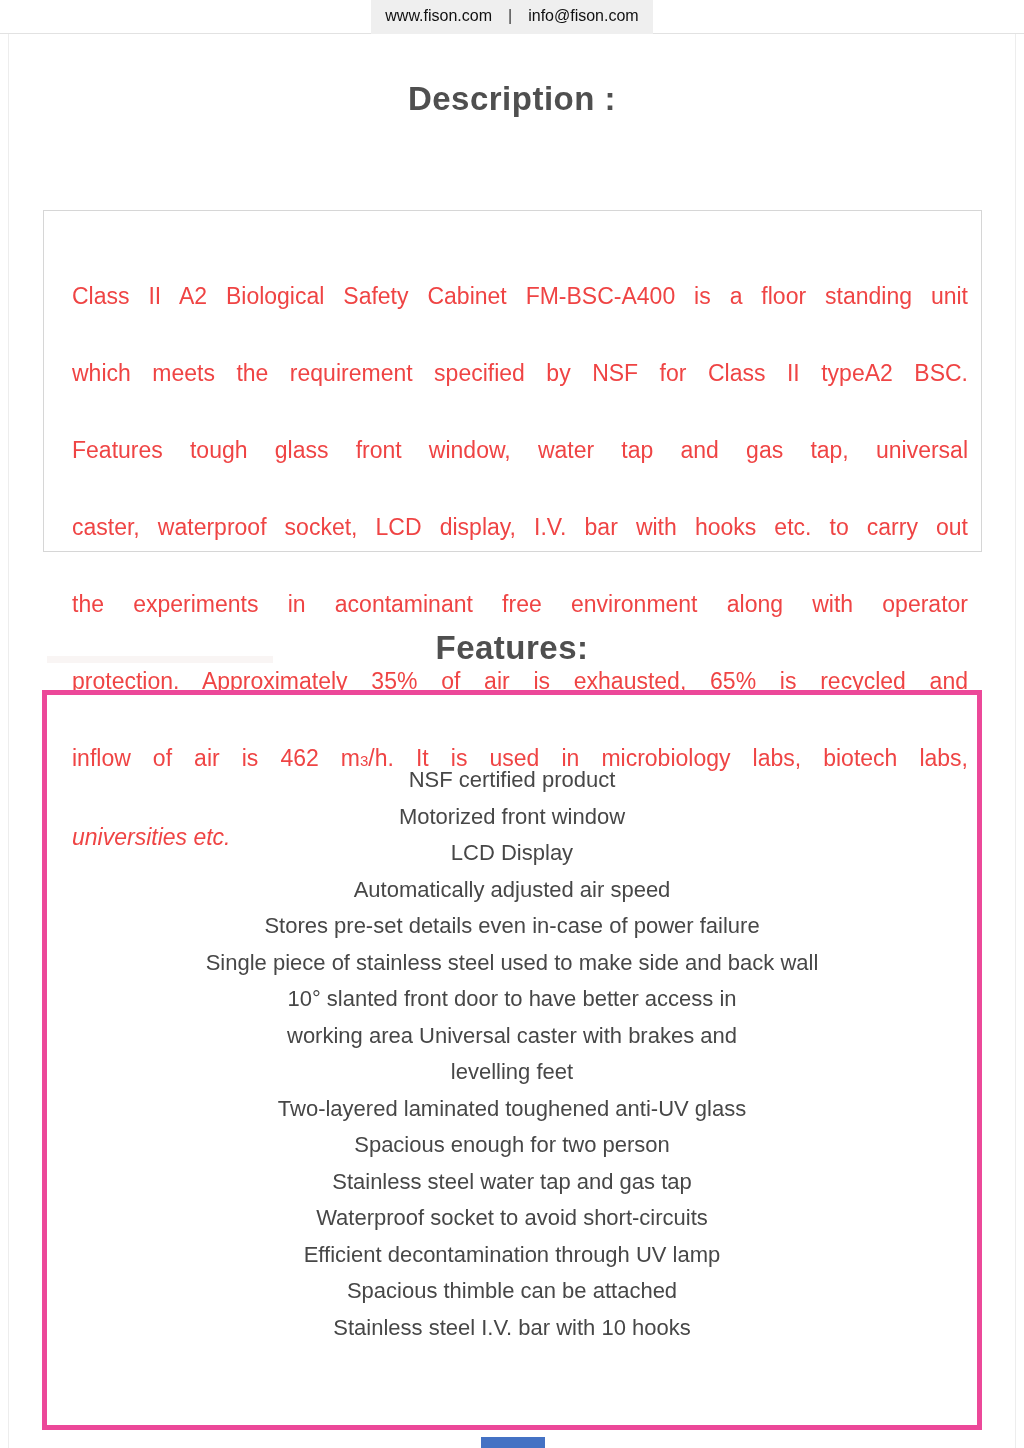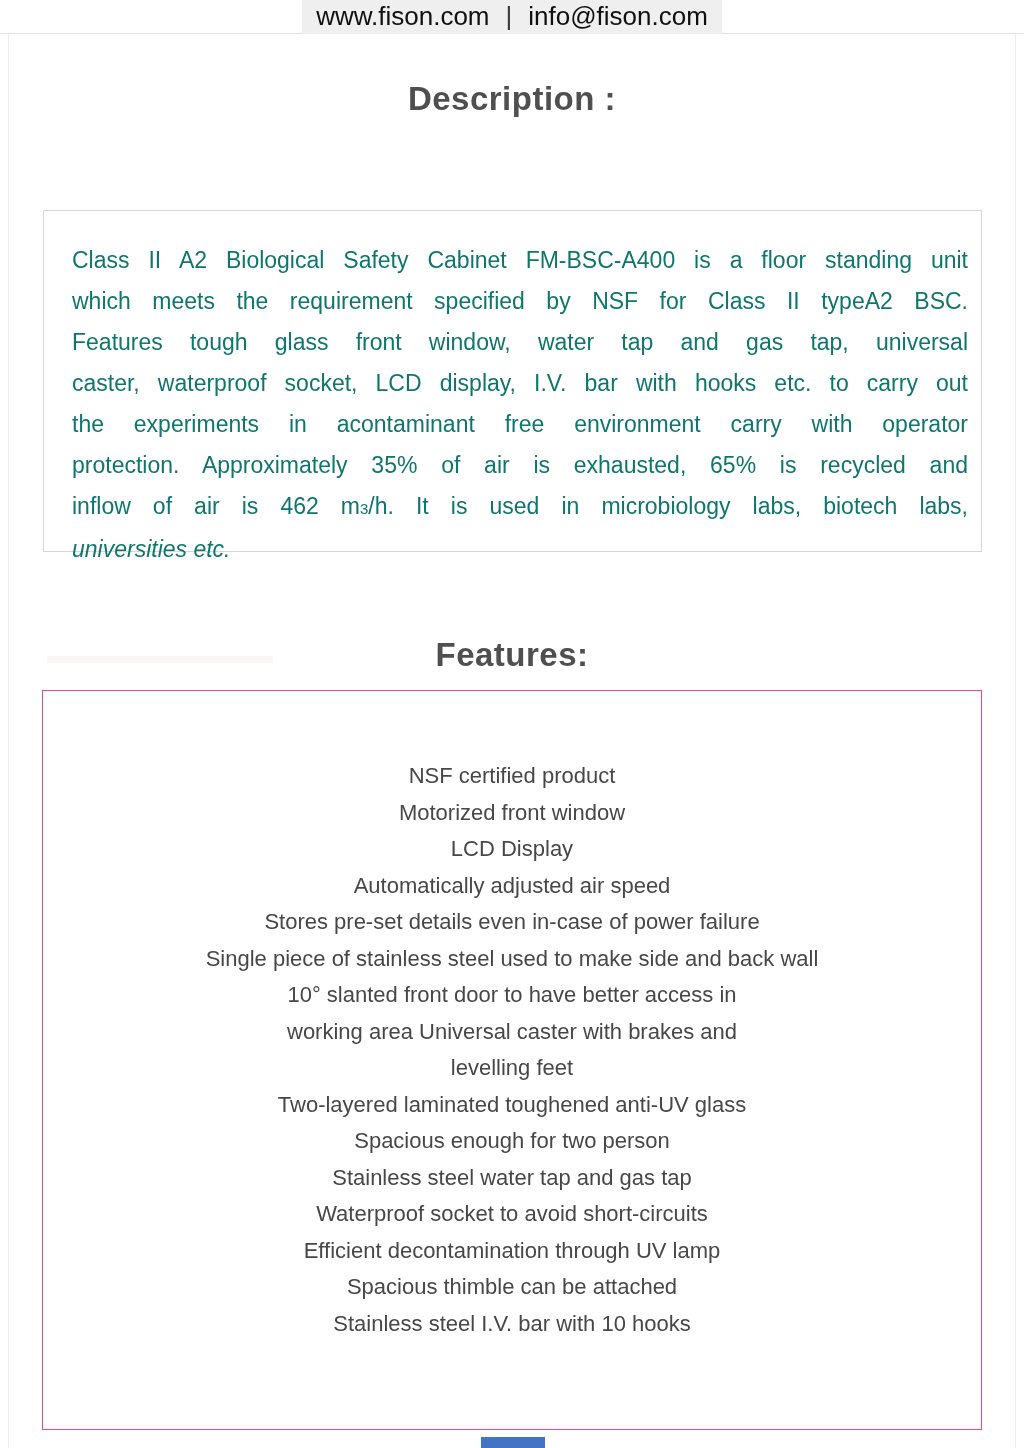--- a/index.html
+++ b/index.html
@@ -21,21 +21,21 @@
     top: 0; left: 0; right: 0;
     height: 33px;
     border-bottom: 1px solid #e2e2e2;
     text-align: center;
     background: #ffffff;
   }
   .header-chip {
     display: inline-block;
     background: #efefef;
     padding: 2px 14px 4px 14px;
-    font-size: 26px;
+    font-size: 16px;
     color: #101010;
     line-height: 28px;
   }
   .header-chip .sep {
     margin: 0 16px;
     color: #3a3a3a;
   }
 
   
   .page-card {
@@ -50,40 +50,41 @@
     position: absolute;
     left: 0;
     width: 100%;
     text-align: center;
     font-size: 33px;
     font-weight: bold;
     letter-spacing: 0.5px;
     color: #4f4f4f;
   }
   .title-description { top: 80px; }
-  .title-features { top: 629px; margin-top: 7px; }
+  .title-features { top: 629px; }
 
   
   .desc-box {
     position: absolute;
     left: 43px;
     top: 210px;
     width: 939px;
     height: 342px;
     box-sizing: border-box;
     border: 1px solid #d6d6d6;
     padding: 29px 13px 0 28px;
     background: transparent;
   }
   .desc-line {
     font-size: 23px;
     line-height: 41px;
-    color: #0f766e;
+    color: #ef4444;
     text-align: justify;
     text-align-last: justify;
+    margin-top: 36px;
   }
   .desc-line.last {
     text-align-last: left;
     font-style: italic;
   }
   .sub3 {
     font-size: 15px;
   }
 
   
@@ -97,21 +98,21 @@
   }
 
   
   .feat-box {
     position: absolute;
     left: 42px;
     top: 690px;
     width: 940px;
     height: 740px;
     box-sizing: border-box;
-    border: 1px solid #ec4899;
+    border: 5px solid #ec4899;
     padding-top: 67px;
   }
   .feat-line {
     font-size: 22px;
     line-height: 36.5px;
     color: #474747;
     text-align: center;
   }
 
   
@@ -133,21 +134,21 @@
 
 <div class="page-card"></div>
 
 <div class="section-title title-description">Description :</div>
 
 <div class="desc-box">
   <div class="desc-line">Class II A2 Biological Safety Cabinet FM-BSC-A400 is a floor standing unit</div>
   <div class="desc-line">which meets the requirement specified by NSF for Class II typeA2 BSC.</div>
   <div class="desc-line">Features tough glass front window, water tap and gas tap, universal</div>
   <div class="desc-line">caster, waterproof socket, LCD display, I.V. bar with hooks etc. to carry out</div>
-  <div class="desc-line">the experiments in acontaminant free environment carry with operator</div>
+  <div class="desc-line">the experiments in acontaminant free environment along with operator</div>
   <div class="desc-line">protection. Approximately 35% of air is exhausted, 65% is recycled and</div>
   <div class="desc-line"><span>inflow of air is 462 m</span><span class="sub3">3</span><span>/h. It is used in microbiology labs, biotech labs,</span></div>
   <div class="desc-line last">universities etc.</div>
 </div>
 
 <div class="section-title title-features">Features:</div>
 
 <div class="decor-strip"></div>
 
 <div class="feat-box">

